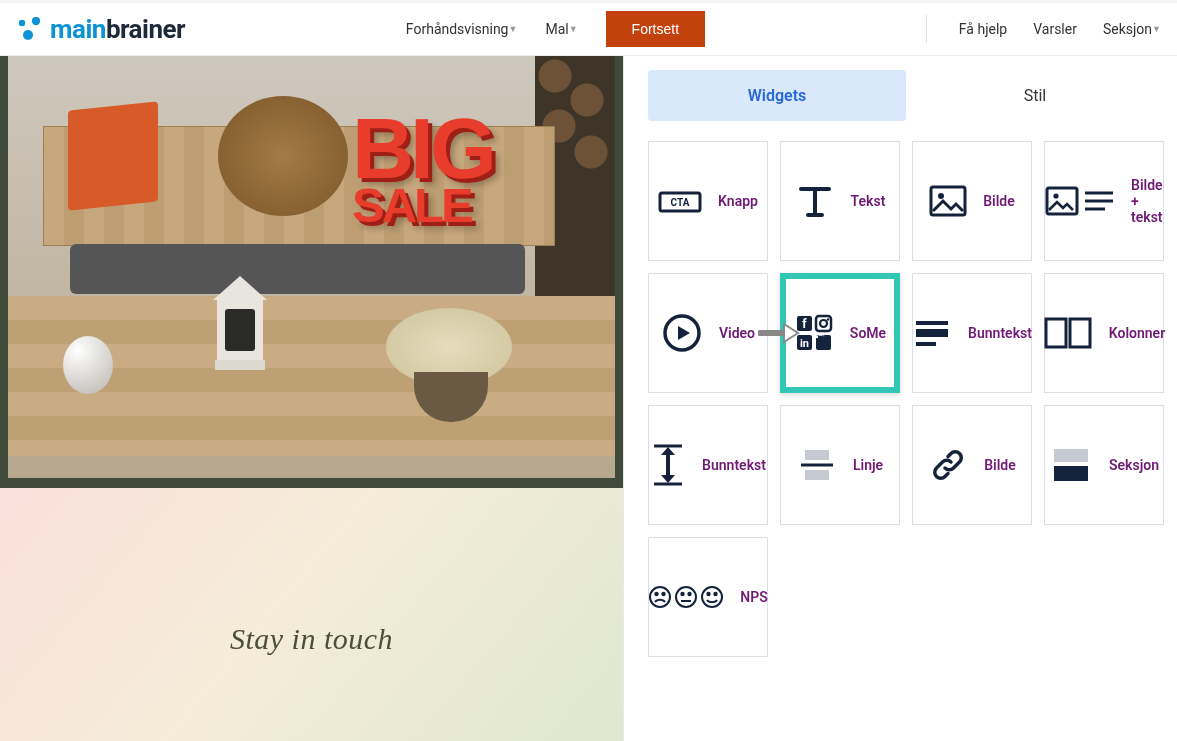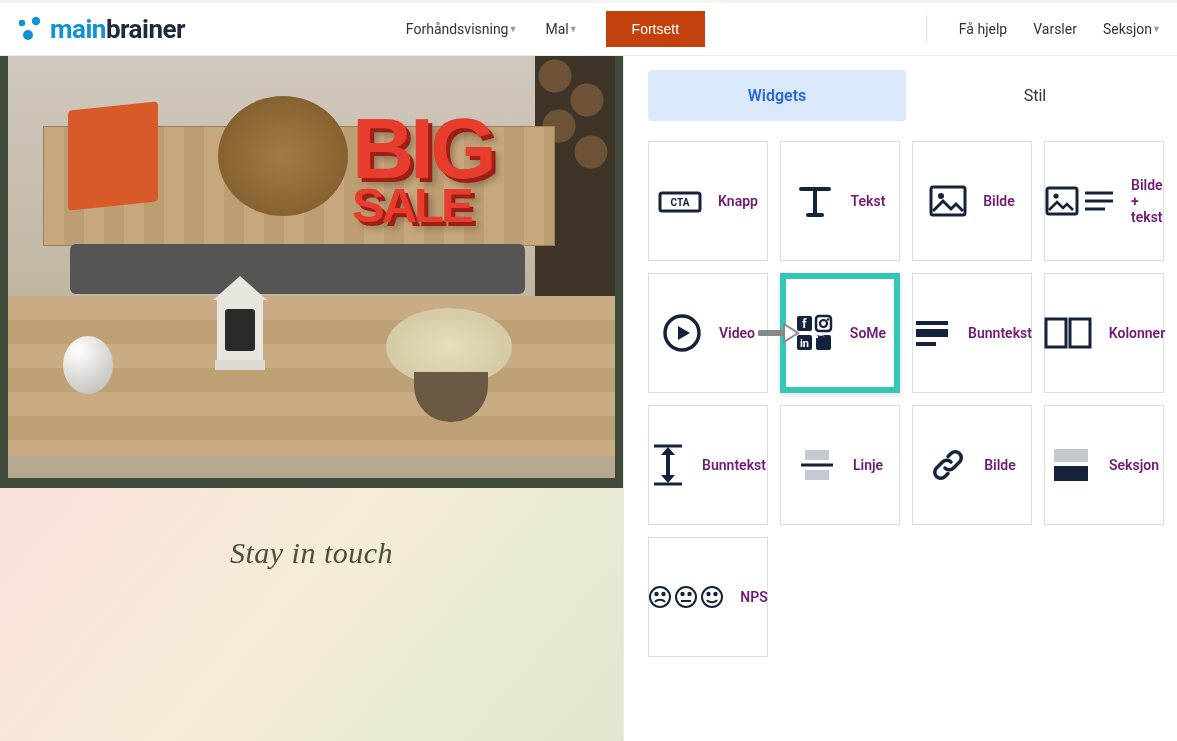--- a/index.html
+++ b/index.html
@@ -37,21 +37,21 @@
   .vase{position:absolute;left:55px;top:210px;width:50px;height:58px;background:radial-gradient(circle at 30% 25%,#fff,#b9b5ae);border-radius:50%;}
   .flowers{position:absolute;left:378px;top:182px;width:140px;height:120px;}
   .flowers .bloom{position:absolute;width:126px;height:78px;background:radial-gradient(#f2e7c4,#d6c99d);border-radius:50%;filter:contrast(.9);}
   .flowers .pot{position:absolute;left:28px;top:64px;width:74px;height:50px;background:#6a5a44;border-radius:0 0 36px 36px;}
   .logs{position:absolute;right:0;top:0;width:80px;height:250px;background:radial-gradient(circle at 20px 20px,#6e5238 0 16px,transparent 17px),radial-gradient(circle at 52px 44px,#6e5238 0 16px,transparent 17px),radial-gradient(circle at 24px 70px,#6e5238 0 16px,transparent 17px),radial-gradient(circle at 56px 96px,#6e5238 0 16px,transparent 17px),#3e3428;}
   .bigsale{position:absolute;left:344px;top:56px;font-weight:900;line-height:.85;color:#e83c2c;text-shadow:4px 4px 0 #9e1f15,7px 7px 6px rgba(0,0,0,.25);font-family:Impact,Arial Black,sans-serif;}
   .bigsale span{display:block;}
   .bigsale .l1{font-size:86px;letter-spacing:-4px;}
   .bigsale .l2{font-size:49px;letter-spacing:-3px;}
 
-  .touch{height:253px;background:linear-gradient(130deg,#fbe0db 0%,#f5ecd9 45%,#dfe8cf 100%);display:flex;justify-content:center;padding-top:48px;}
+  .touch{height:253px;background:linear-gradient(130deg,#fbe0db 0%,#f5ecd9 45%,#dfe8cf 100%);display:flex;justify-content:center;padding-top:48px;align-items:center;}
   .touch h2{font-family:Georgia,serif;font-style:italic;font-weight:500;color:#4b4e3a;font-size:30px;letter-spacing:.5px;}
 
   .panel{flex:1;background:#fff;border-left:1px solid #e8e8e8;padding:14px 18px 0 24px;}
   .tabs{display:flex;gap:0;margin-bottom:20px;}
   .tab{flex:1;text-align:center;padding:16px 0;font-size:16px;color:#333;cursor:pointer;border-radius:4px;}
   .tab.active{background:#d9e8fb;color:#2968d8;font-weight:600;}
   .grid{display:grid;grid-template-columns:repeat(4,120px);grid-auto-rows:120px;gap:12px;justify-content:start;}
   .widget{border:1px solid #dadde2;border-radius:0;display:flex;flex-direction:row;align-items:center;justify-content:center;gap:16px;cursor:grab;background:#fff;position:relative;}
   .widget .lbl{font-size:14px;color:#701a75;font-weight:600;}
   .widget.highlight{border:6px solid #31c7b4;box-shadow:0 2px 6px rgba(0,0,0,.15);}

